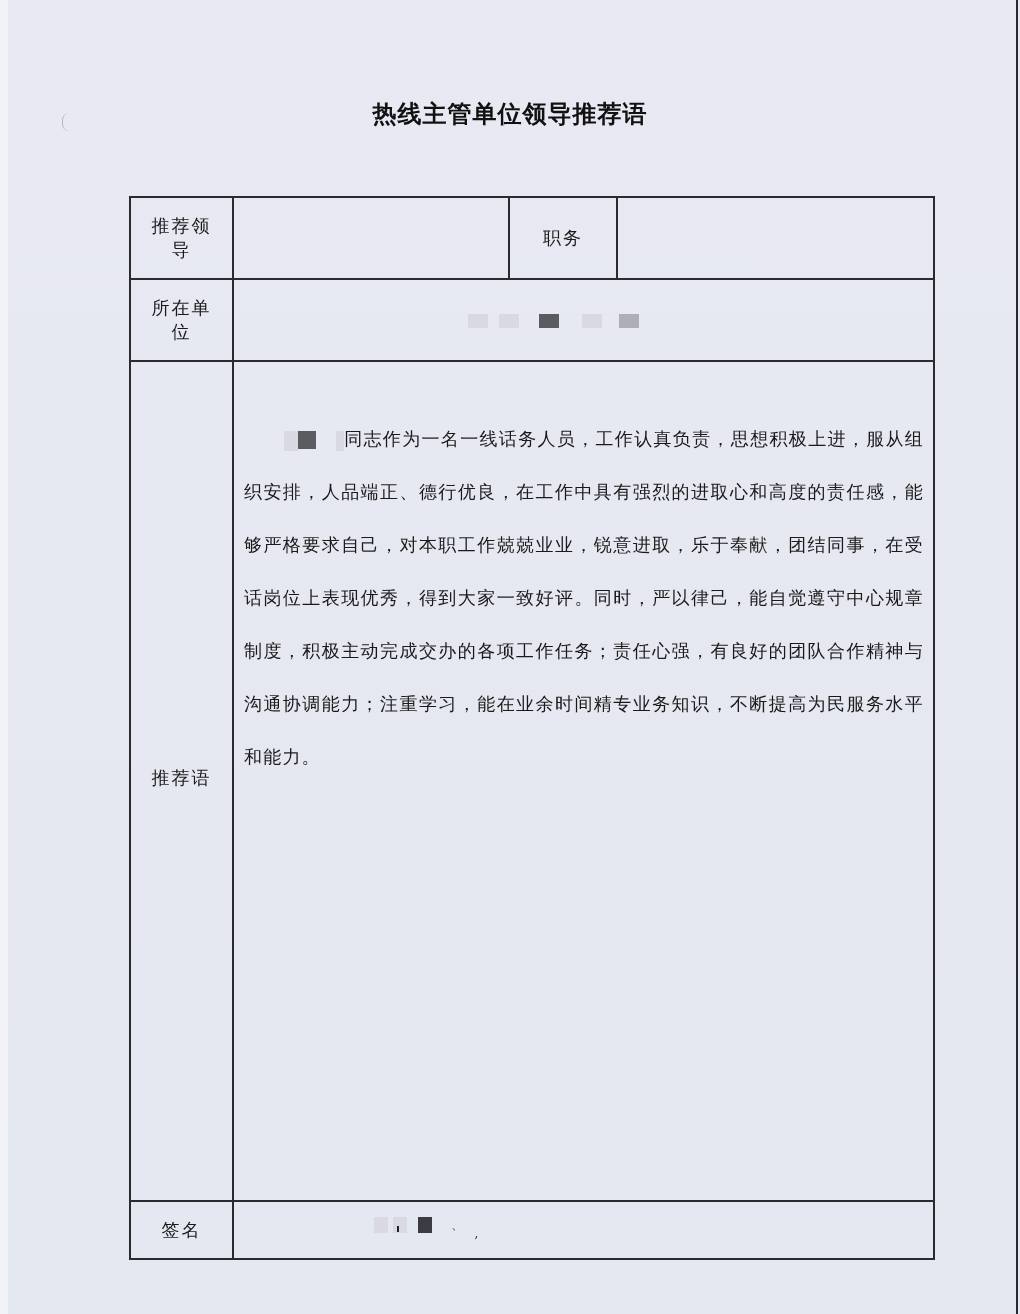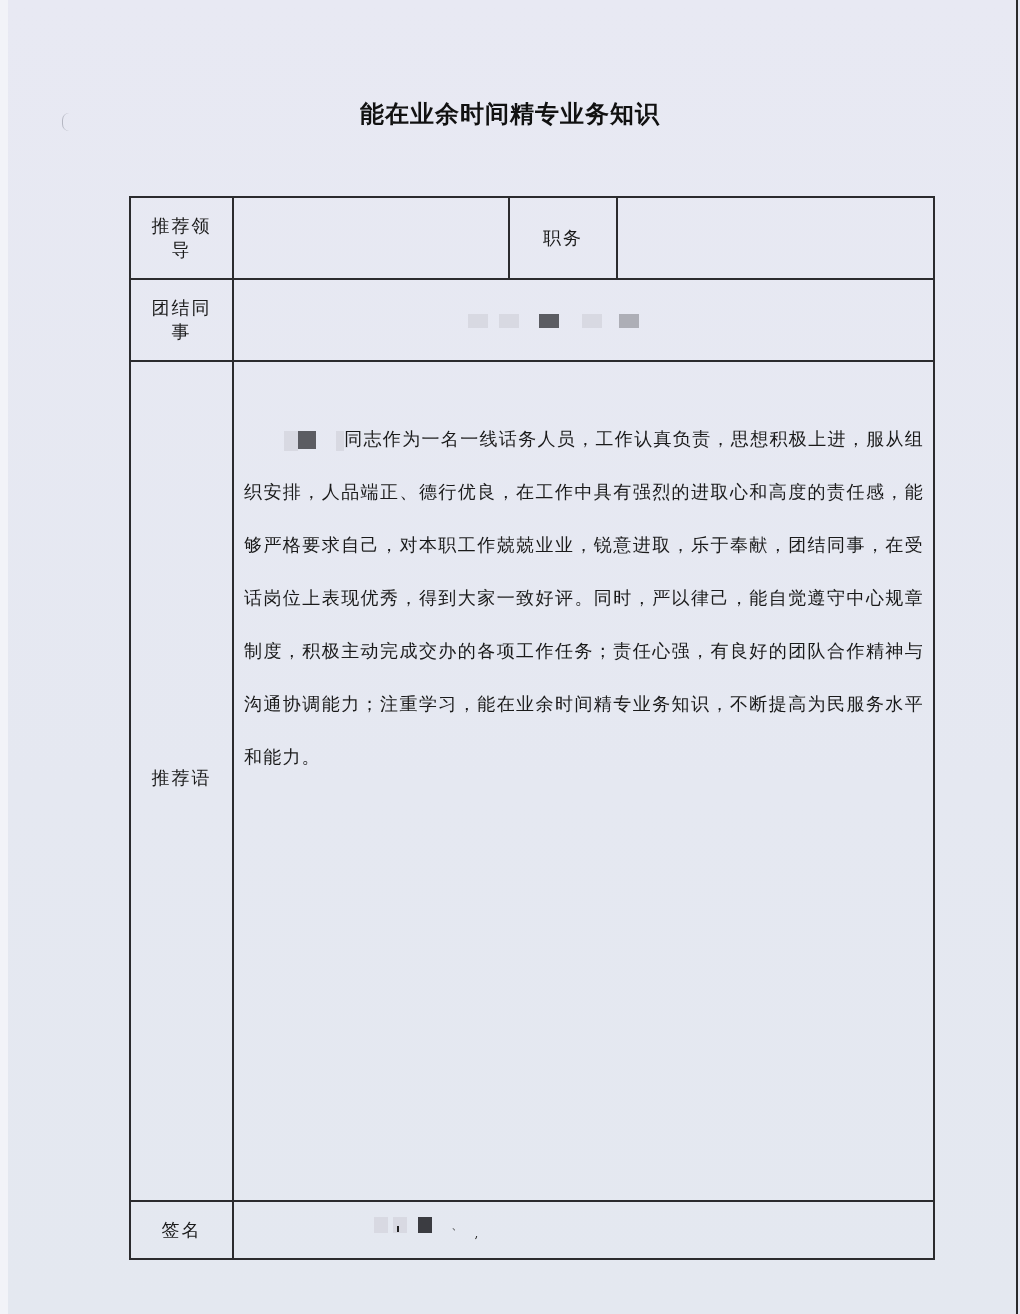--- a/index.html
+++ b/index.html
@@ -57,38 +57,38 @@
     .below-mark { position: absolute; left: 397px; top: 1226px; width: 2px; height: 6px; background: #222; }
   </style>
 </head>
 <body>
 
 <div class="page">
   <div class="left-edge"></div>
   <div class="right-edge"></div>
   <div class="scan-mark"></div>
 
-  <div class="title">能在业余时间精专业务知识</div>
+  <div class="title">热线主管单位领导推荐语</div>
 
   <table class="form">
     <colgroup>
       <col style="width:103px">
       <col style="width:276px">
       <col style="width:108px">
       <col style="width:317px">
     </colgroup>
     <tbody>
         <tr style="height:57px">
       <td class="label">推荐领导</td>
       <td></td>
       <td class="label">职务</td>
       <td></td>
     </tr>
     <tr style="height:60px">
-      <td class="label">团结同事</td>
+      <td class="label">所在单位</td>
       <td colspan="3" class="unit-cell">
         <span class="redact r-light" style="width:20px;margin-left:-60px"></span>
         <span class="redact r-light" style="width:20px;margin-left:6px"></span>
         <span class="redact r-dark" style="width:20px;margin-left:14px"></span>
         <span class="redact r-light" style="width:20px;margin-left:18px"></span>
         <span class="redact r-mid" style="width:20px;margin-left:12px"></span>
       </td>
     </tr>
     <tr style="height:840px">
       <td class="label" style="vertical-align:middle;padding-top:10px">推荐语</td>

